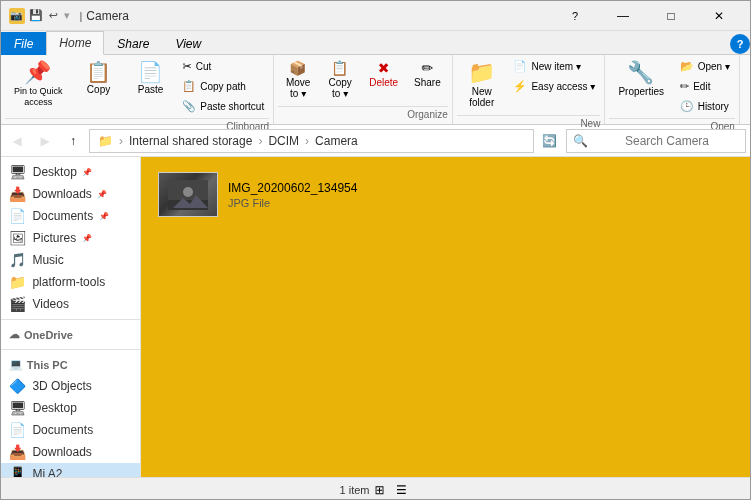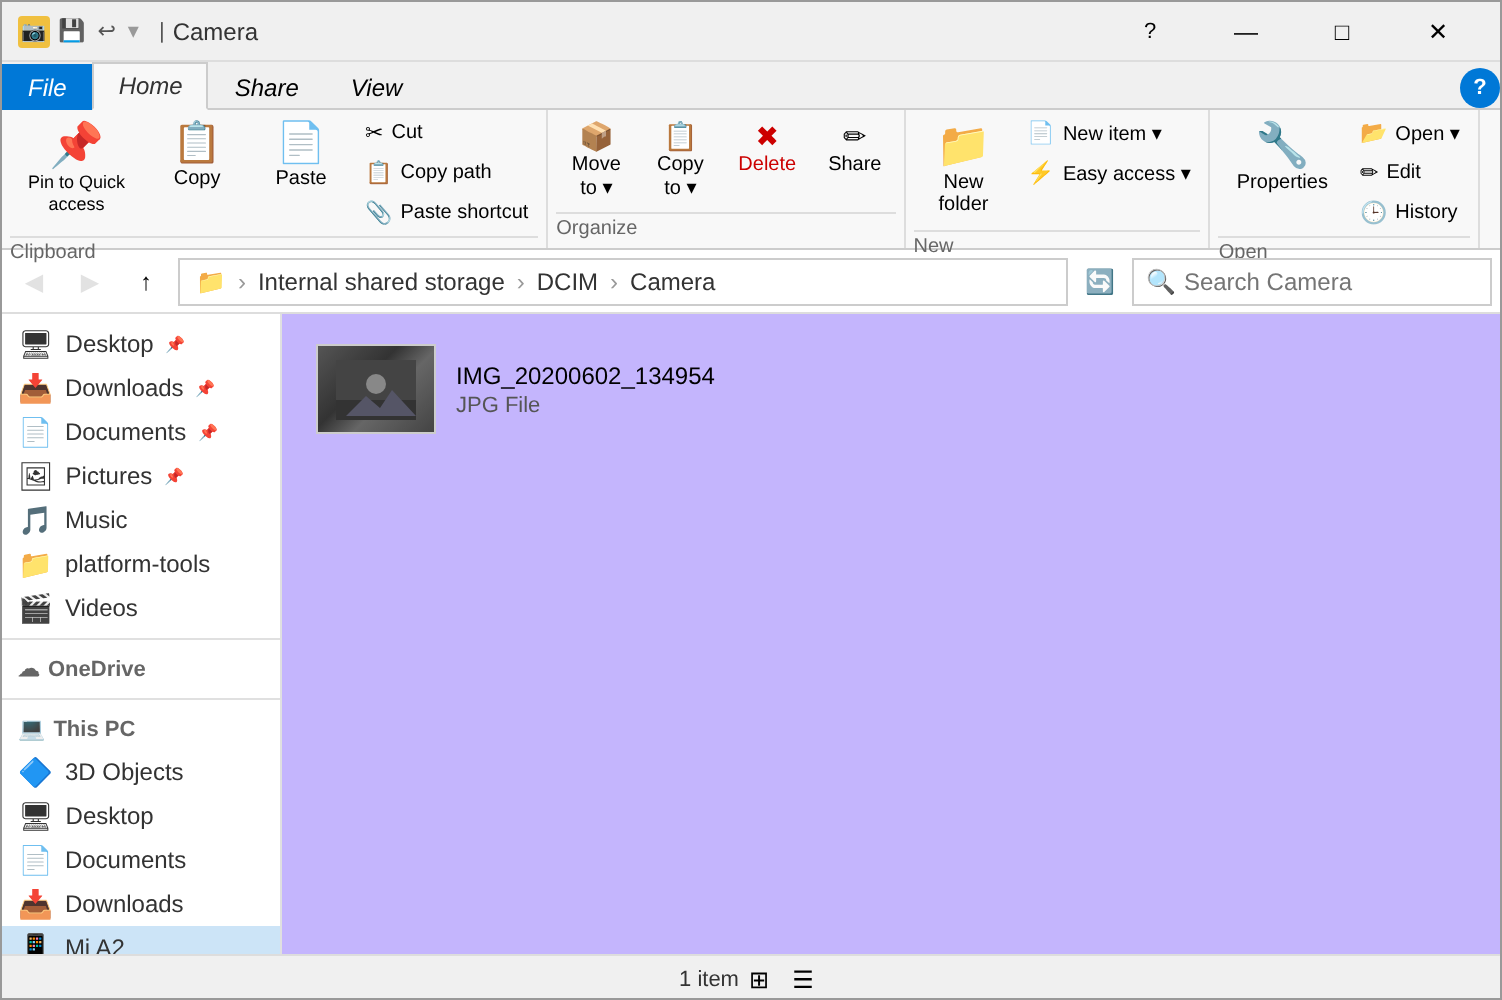--- a/index.html
+++ b/index.html
@@ -11,55 +11,55 @@
     .title-bar-icon { width: 16px; height: 16px; background: #f0c040; border-radius: 2px; display: flex; align-items: center; justify-content: center; font-size: 10px; }
     .title-bar-controls { display: flex; gap: 2px; }
     .title-bar-controls button { width: 46px; height: 30px; border: none; background: transparent; cursor: pointer; font-size: 12px; display: flex; align-items: center; justify-content: center; }
     .title-bar-title { font-size: 12px; color: #333; }
 
     
     .ribbon-tabs { height: 24px; background: #f0f0f0; display: flex; align-items: flex-end; border-bottom: 1px solid #ccc; }
     .ribbon-tab { padding: 4px 12px; font-size: 12px; cursor: pointer; border: 1px solid transparent; border-bottom: none; margin-bottom: -1px; font-style: italic; }
     .ribbon-tab.active { background: #0078d7; color: white; border-color: #0078d7; }
     .ribbon-group { display: flex; flex-direction: column; align-items: stretch; border-right: 1px solid #ddd; padding: 0 4px; min-width: fit-content; }
-    .ribbon-group-label { text-align: left; font-size: 10px; color: #666; padding: 2px 0; border-top: 1px solid #ddd; margin-top: 2px; }
+    .ribbon-group-label { text-align: right; font-size: 10px; color: #666; padding: 2px 0; border-top: 1px solid #ddd; margin-top: 2px; }
     .ribbon-btn { display: flex; flex-direction: column; align-items: center; justify-content: flex-start; padding: 3px 6px; cursor: pointer; border: 1px solid transparent; border-radius: 2px; min-width: 40px; font-size: 10px; text-align: center; gap: 2px; }
     .ribbon-btn.large { min-width: 50px; padding: 4px 8px; }
     .ribbon-btn .icon { font-size: 22px; line-height: 1; }
     .ribbon-btn .icon-sm { font-size: 14px; line-height: 1; }
     .ribbon-btn-small { display: flex; align-items: center; gap: 4px; padding: 2px 4px; cursor: pointer; border: 1px solid transparent; border-radius: 2px; font-size: 10px; white-space: nowrap; }
     .ribbon-btn-small .icon-xs { font-size: 11px; }
     .ribbon-stack { display: flex; flex-direction: column; gap: 1px; justify-content: center; }
 
     
     .address-bar { height: 32px; background: #fff; border-bottom: 1px solid #ddd; display: flex; align-items: center; padding: 0 4px; gap: 4px; }
     .nav-btn { width: 24px; height: 24px; border: 1px solid transparent; background: transparent; cursor: pointer; border-radius: 2px; display: flex; align-items: center; justify-content: center; font-size: 12px; }
     .nav-btn:disabled { opacity: 0.4; cursor: default; }
     .address-path { flex: 1; height: 24px; border: 1px solid #ccc; background: #fff; display: flex; align-items: center; padding: 0 8px; gap: 4px; font-size: 12px; cursor: text; }
     .path-part { color: #333; }
     .path-sep { color: #999; margin: 0 2px; }
     .address-refresh { width: 24px; height: 24px; border: 1px solid transparent; background: transparent; cursor: pointer; border-radius: 2px; display: flex; align-items: center; justify-content: center; }
     .search-box { width: 180px; height: 24px; border: 1px solid #ccc; border-radius: 0; display: flex; align-items: center; padding: 0 6px; gap: 4px; background: #fff; }
-    .search-input { border: none; outline: none; font-size: 12px; width: 100%; color: #333; background: transparent; }
+    .search-input { border: none; outline: none; font-size: 12px; width: 100%; color: #333; background: transparent; margin-left: 33px; }
 
     
     .main-area { display: flex; height: calc(500px - 30px - 24px - 70px - 32px - 24px); }
 
     
     .sidebar { width: 140px; background: #fff; border-right: 1px solid #e0e0e0; overflow-y: auto; padding: 4px 0; }
     .sidebar::-webkit-scrollbar { width: 8px; }
     .sidebar::-webkit-scrollbar-thumb { background: #c0c0c0; }
     .sidebar-item { display: flex; align-items: center; gap: 6px; padding: 3px 8px; cursor: pointer; font-size: 12px; color: #333; }
     .sidebar-item.active { background: #cce4f7; }
     .sidebar-item .icon { font-size: 14px; min-width: 16px; }
     .sidebar-divider { height: 1px; background: #e0e0e0; margin: 4px 0; }
     .sidebar-header { padding: 4px 8px; font-size: 11px; color: #666; font-weight: 600; display: flex; align-items: center; gap: 4px; }
 
     
-    .file-area { flex: 1; background: #c4b5fd; overflow-y: auto; padding: 8px; }
+    .file-area { flex: 1; background: #eab308; overflow-y: auto; padding: 8px; }
     .file-item { display: flex; align-items: center; gap: 10px; padding: 6px 8px; cursor: pointer; border: 1px solid transparent; border-radius: 2px; }
     .file-thumbnail { width: 60px; height: 45px; background: #888; border: 1px solid #ccc; display: flex; align-items: center; justify-content: center; overflow: hidden; flex-shrink: 0; }
     .file-thumb-inner { width: 100%; height: 100%; background: linear-gradient(135deg, #555 0%, #333 40%, #666 60%, #444 100%); display: flex; align-items: center; justify-content: center; }
     .file-info { display: flex; flex-direction: column; gap: 2px; }
     .file-name { font-size: 12px; font-weight: 400; color: #000; }
     .file-type { font-size: 11px; color: #555; }
     .file-size { font-size: 11px; color: #555; }
 
     
     .status-bar { height: 24px; background: #f0f0f0; border-top: 1px solid #ddd; display: flex; align-items: center; justify-content: center; padding: 0 8px; }

